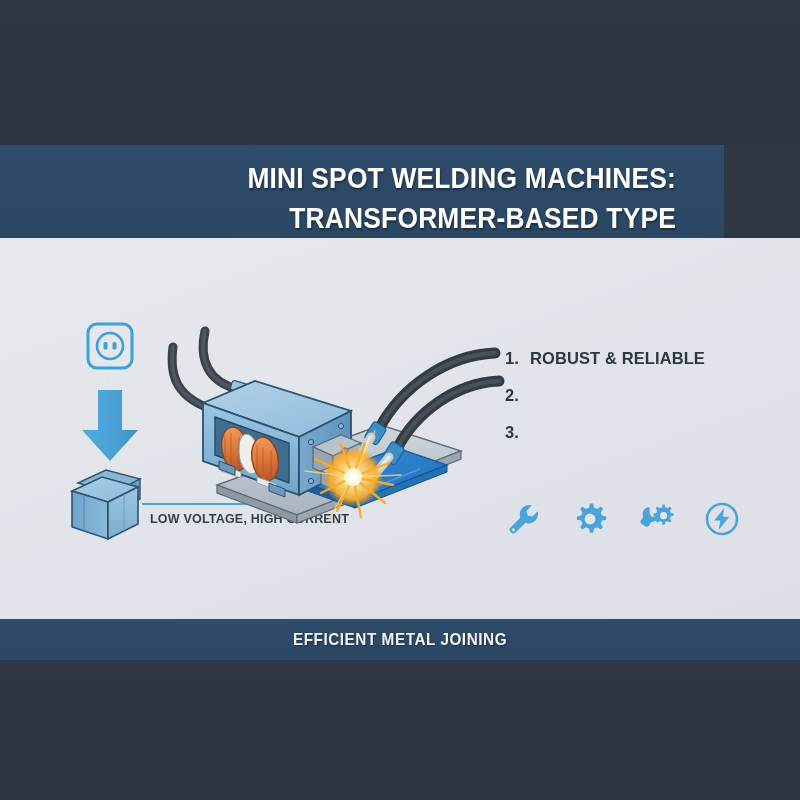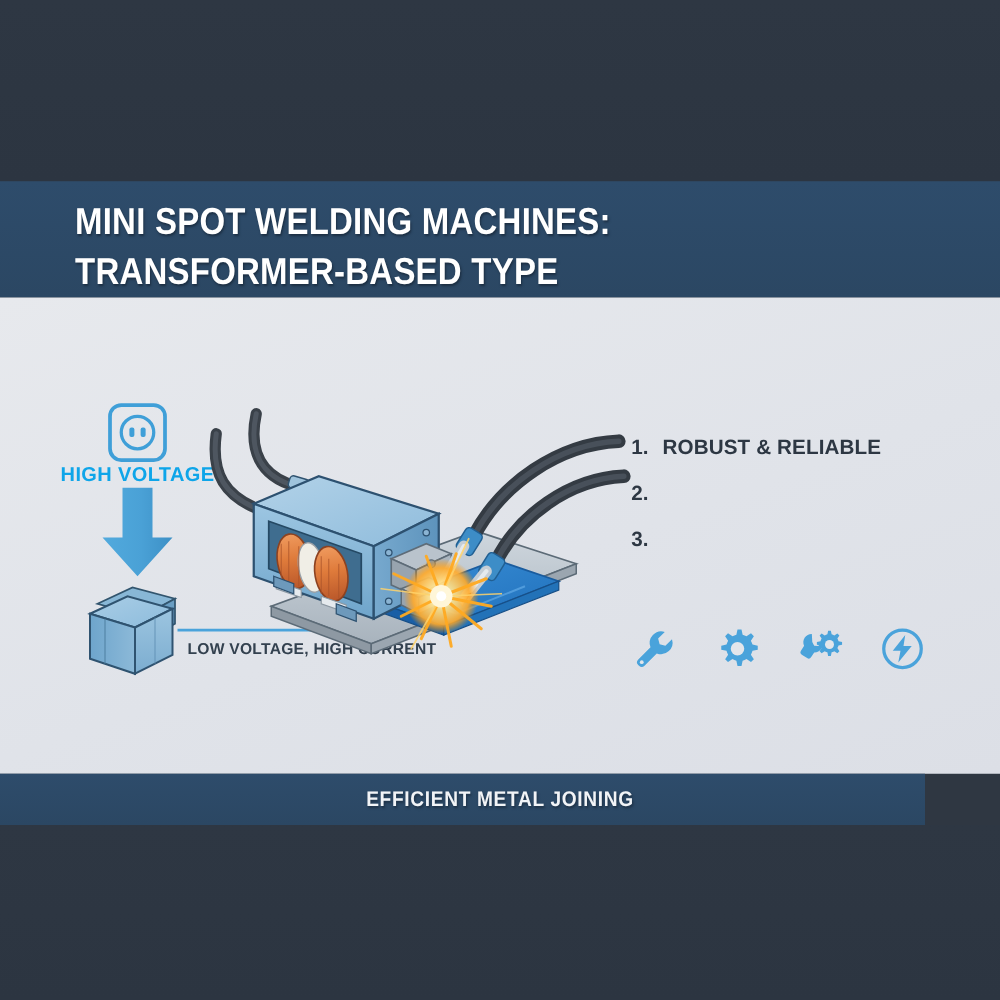--- a/index.html
+++ b/index.html
@@ -25,22 +25,23 @@
   
   .band-top {
     position: absolute;
     left: 0; top: 0;
     width: 800px; height: 145px;
     background: linear-gradient(180deg, #2e3743 0%, #2c3541 100%);
   }
   .band-title {
     position: absolute;
     left: 0; top: 145px;
-    width: 800px; height: 93px;
+    width: 724px; height: 93px;
     background: linear-gradient(180deg, #2e4c6b 0%, #2b4763 100%);
+    text-align: right;
   }
   .title-text {
     position: absolute;
     left: 60px; top: 13px;
     width: 700px;
     color: #ffffff;
     font-size: 30px;
     font-weight: bold;
     line-height: 1.33;
     letter-spacing: 0.2px;
@@ -54,21 +55,21 @@
   .band-body {
     position: absolute;
     left: 0; top: 238px;
     width: 800px; height: 381px;
     background: linear-gradient(160deg, #e7e9ed 0%, #e0e3e9 55%, #dcdfe6 100%);
   }
 
   .band-footer {
     position: absolute;
     left: 0; top: 619px;
-    width: 740px; height: 41px;
+    width: 800px; height: 41px;
     background: linear-gradient(180deg, #2e4c6b 0%, #2b4763 100%);
   }
   .footer-text {
     position: absolute;
     left: 0; top: 0;
     width: 800px; height: 41px;
     line-height: 41px;
     text-align: center;
     color: #f2f4f7;
     font-size: 17px;
@@ -88,21 +89,21 @@
   .outlet-icon {
     position: absolute;
     left: 86px; top: 322px;
     width: 48px; height: 48px;
   }
   .hv-label {
     position: absolute;
     left: 40px; top: 372px;
     width: 140px;
     text-align: center;
-    color: #0ea5e9;
+    color: #e5e5e5;
     font-size: 16px;
     font-weight: bold;
     letter-spacing: 0.3px;
   }
   .down-arrow {
     position: absolute;
     left: 76px; top: 390px;
     width: 68px; height: 72px;
   }
   .transformer-block {

